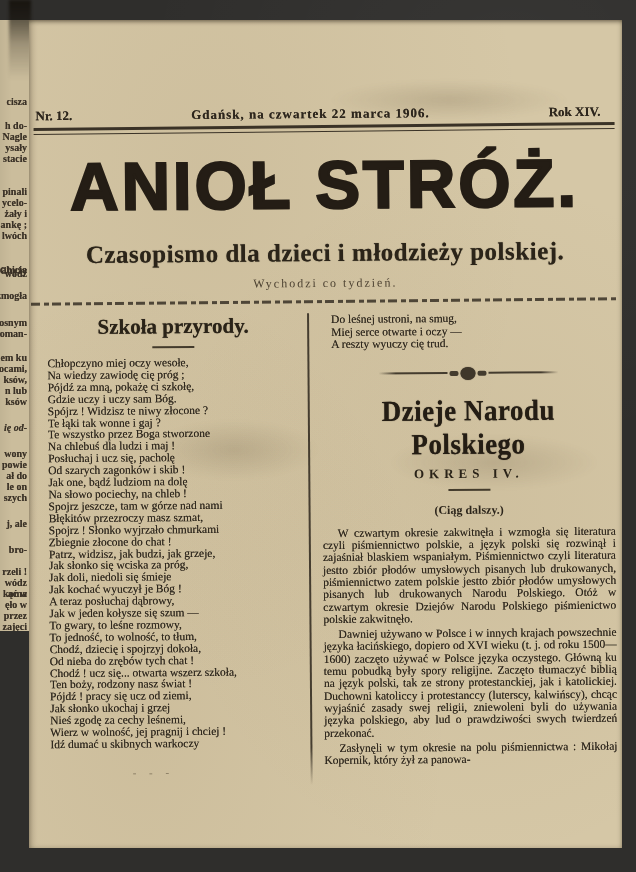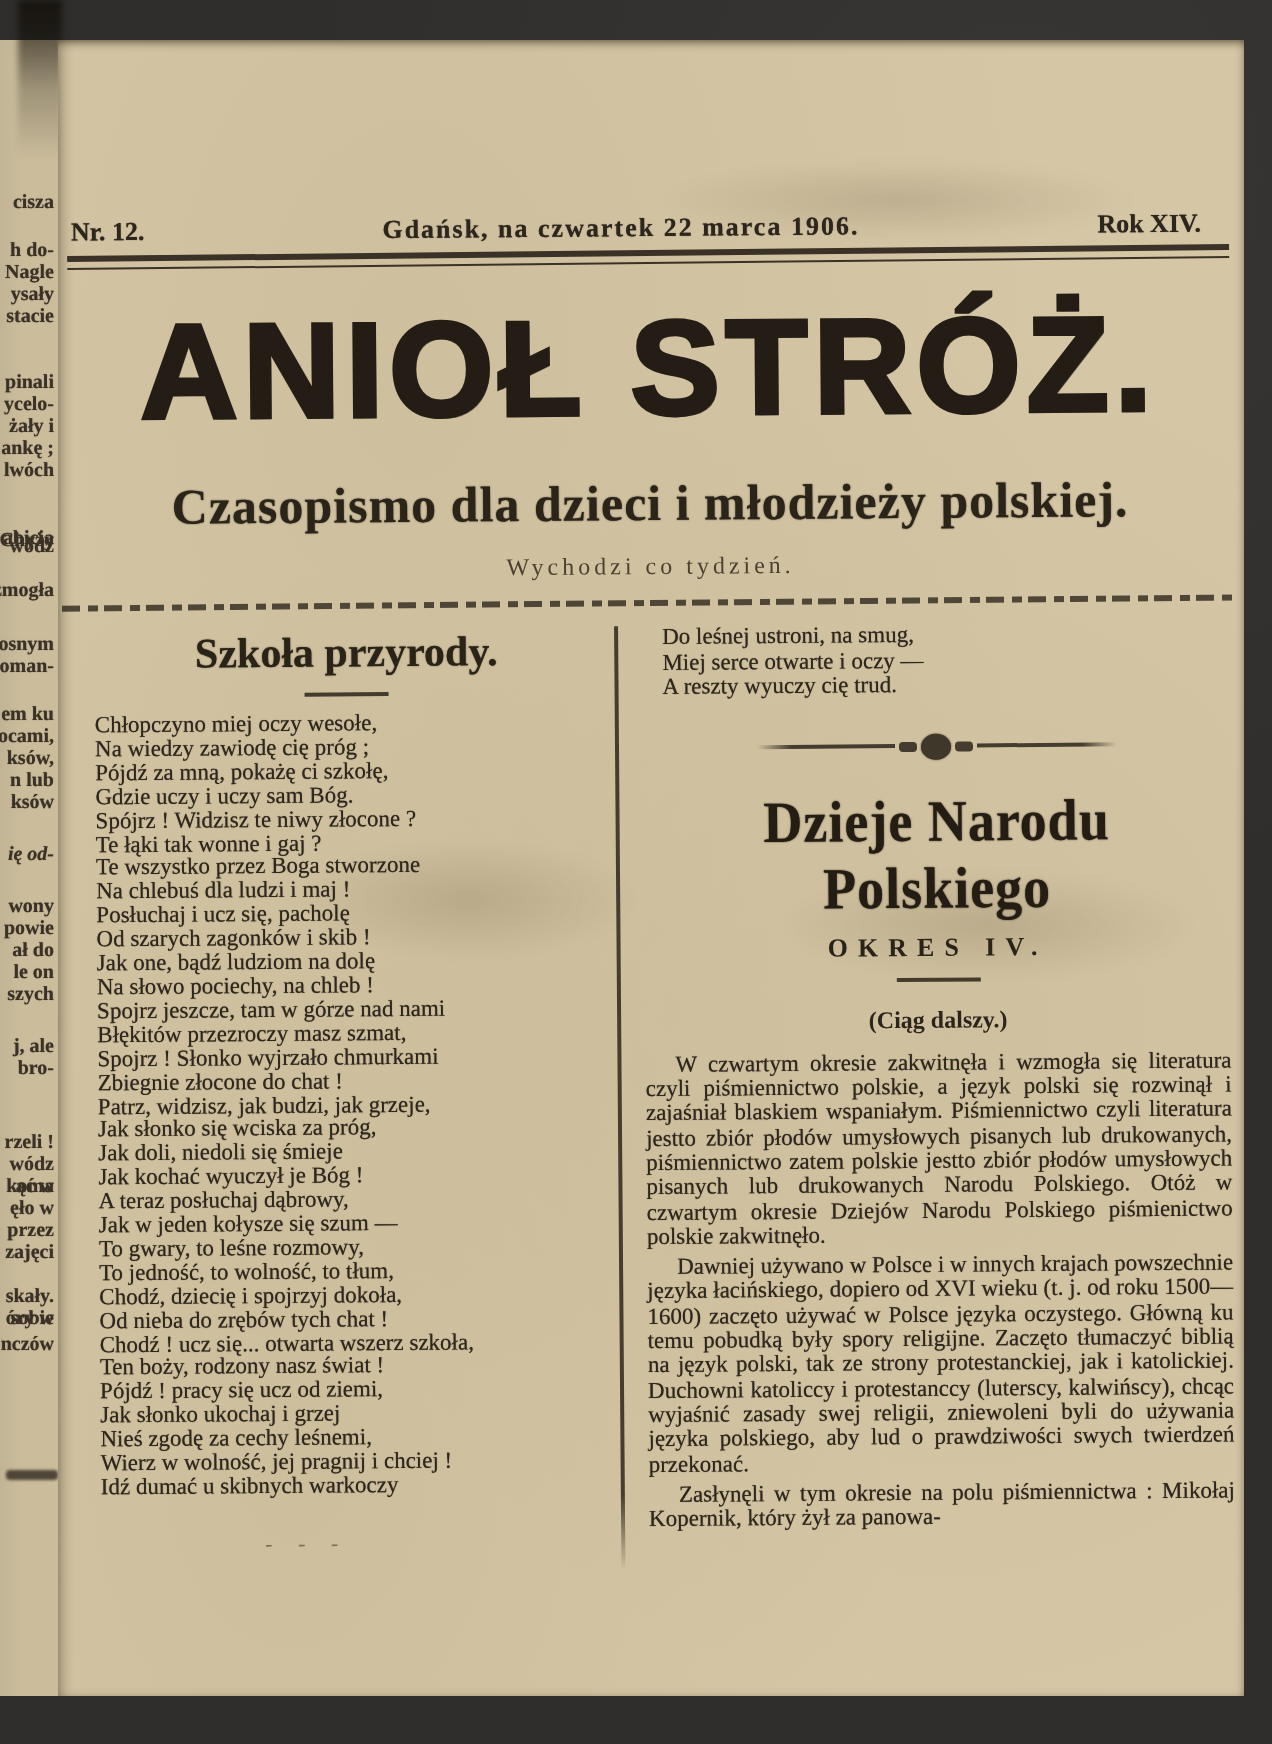--- a/index.html
+++ b/index.html
@@ -11,21 +11,21 @@
     overflow:hidden;
   }
   .scan {
     position:absolute; inset:0;
     background:
       radial-gradient(circle at 80% 10%, rgba(255,255,255,0.04), transparent 40%),
       #2f2e2c;
   }
   
   .adjacent-strip {
-    position:absolute; left:0; top:20px; width:29px; height:828px;
+    position:absolute; left:0; top:20px; width:29px; height:611px;
     background:
       linear-gradient(to right, rgba(0,0,0,0.05), transparent 40%),
       #cbbd9c;
     overflow:hidden;
   }
   .adjacent-strip .frag {
     position:absolute; right:2px;
     font:bold 10px/11px "Liberation Serif", serif;
     color:#3b3227; white-space:nowrap;
     text-shadow:0 0 0.5px rgba(59,50,39,0.7);
@@ -176,21 +176,21 @@
       <span class="frag" style="top: 354px;">ksów,</span>
       <span class="frag" style="top: 365px;">n lub</span>
       <span class="frag" style="top: 376px;">ksów</span>
       <span class="frag" style="top: 402px; font-style: italic;">ię od-</span>
       <span class="frag" style="top: 428px;">wony</span>
       <span class="frag" style="top: 439px;">powie</span>
       <span class="frag" style="top: 450px;">ał do</span>
       <span class="frag" style="top: 461px;">le on</span>
       <span class="frag" style="top: 472px;">szych</span>
       <span class="frag" style="top: 498px;">j, ale</span>
-      <span class="frag" style="top: 509px; margin-left: 48px;">bro-</span>
+      <span class="frag" style="top: 524px; margin-left: 48px;">bro-</span>
       <span class="frag" style="top: 535px; margin-top: 33px;">ąć w</span>
       <span class="frag" style="top: 546px;">rzeli !</span>
       <span class="frag" style="top: 557px;">wódz</span>
       <span class="frag" style="top: 568px;">koma</span>
       <span class="frag" style="top: 579px;">ęło w</span>
       <span class="frag" style="top: 590px; margin-left: 48px;">przez</span>
       <span class="frag" style="top: 601px;">zajęci</span>
       <span class="frag" style="top: 612px; margin-top: 22px;">sobie</span>
       <span class="frag" style="top: 623px;">skały.</span>
       <span class="frag" style="top: 634px;">óry w</span>

